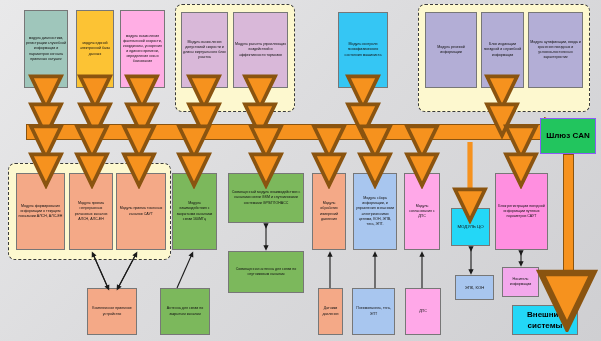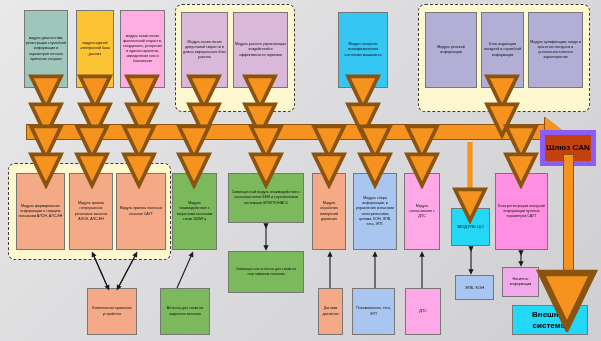--- a/index.html
+++ b/index.html
@@ -41,21 +41,21 @@
   .c-lilac  {background:#d9b8d9;}
   .c-cyan   {background:#35c6f4;}
   .c-purple {background:#b3aed6;}
   .c-salmon {background:#f4a987;}
   .c-green2 {background:#7cb85c;}
   .c-blue   {background:#a8c6ef;}
   .c-mag    {background:#ff8fe0;}
   .c-mag2   {background:#f3a8ec;}
   .c-cyan2  {background:#23d7f7;}
   .c-pink2  {background:#ffa8e8;}
-  .c-orange {background:#c2410c;border:5px solid #8b5cf6;margin-top:12px;}
+  .c-orange {background:#22c55e;border:1px solid #8b5cf6;}
 
   .bus{
     position:absolute;
     background:#f6921e;
     border:1px solid #8a5410;
   }
   .bushead{
     position:absolute;
     width:0;height:0;
     border-top:14px solid transparent;
@@ -88,21 +88,21 @@
   <div class="box c-cyan" style="left:338px;top:12px;width:50px;height:76px;">Модуль контроля психофизического состояния машиниста</div>
   <div class="box c-purple" style="left:425px;top:12px;width:52px;height:76px;">Модуль речевой информации</div>
   <div class="box c-purple" style="left:481px;top:12px;width:43px;height:76px;">Блок индикации поездной и служебной информации</div>
   <div class="box c-purple" style="left:528px;top:12px;width:55px;height:76px;">Модуль аутификации, ввода и хранения поездных и условно-постоянных характеристик</div>
 
   <div class="bus" style="left:26px;top:124px;width:520px;height:14px;"></div>
   <div class="bushead" style="left:545px;top:117px;"></div>
   <div class="box c-orange canlbl" style="left:540px;top:118px;width:56px;height:36px;">Шлюз CAN</div>
   <div class="bus" style="left:563px;top:154px;width:9px;height:152px;"></div>
 
-  <div class="box c-cyan2 extlbl" style="left:512px;top:305px;width:76px;height:30px;">Внешние системы</div>
+  <div class="box c-cyan2 extlbl" style="left:512px;top:305px;width:66px;height:30px;">Внешние системы</div>
 
   <div class="box c-salmon" style="left:16px;top:173px;width:49px;height:77px;">Модуль формирования информации о текущем показании АЛСН, АЛС-ЕН</div>
   <div class="box c-salmon" style="left:69px;top:173px;width:44px;height:77px;">Модуль приема непрерывных рельсовых каналов АЛСН, АЛС-ЕН</div>
   <div class="box c-salmon" style="left:116px;top:173px;width:50px;height:77px;">Модуль приема точечных каналов САУТ</div>
   <div class="box c-green2" style="left:172px;top:173px;width:45px;height:77px;">Модуль взаимодействия с закрытыми каналами связи 160МГц</div>
   <div class="box c-green2" style="left:228px;top:173px;width:76px;height:50px;">Совмещенный модуль взаимодействия с каналами связи GSM и спутниковыми системами GPS/ГЛОНАСС</div>
   <div class="box c-green2" style="left:228px;top:251px;width:76px;height:42px;">Совмещенная антенна для связи по спутниковым каналам</div>
   <div class="box c-salmon" style="left:312px;top:173px;width:34px;height:77px;">Модуль обработки измерений давления</div>
   <div class="box c-blue" style="left:353px;top:173px;width:44px;height:77px;">Модуль сбора информации, и управления внешними электрическими цепями, КОН, ЭПВ, тяга, ЭПТ.</div>
   <div class="box c-pink2" style="left:404px;top:173px;width:36px;height:77px;">Модуль согласования с ДПС</div>

